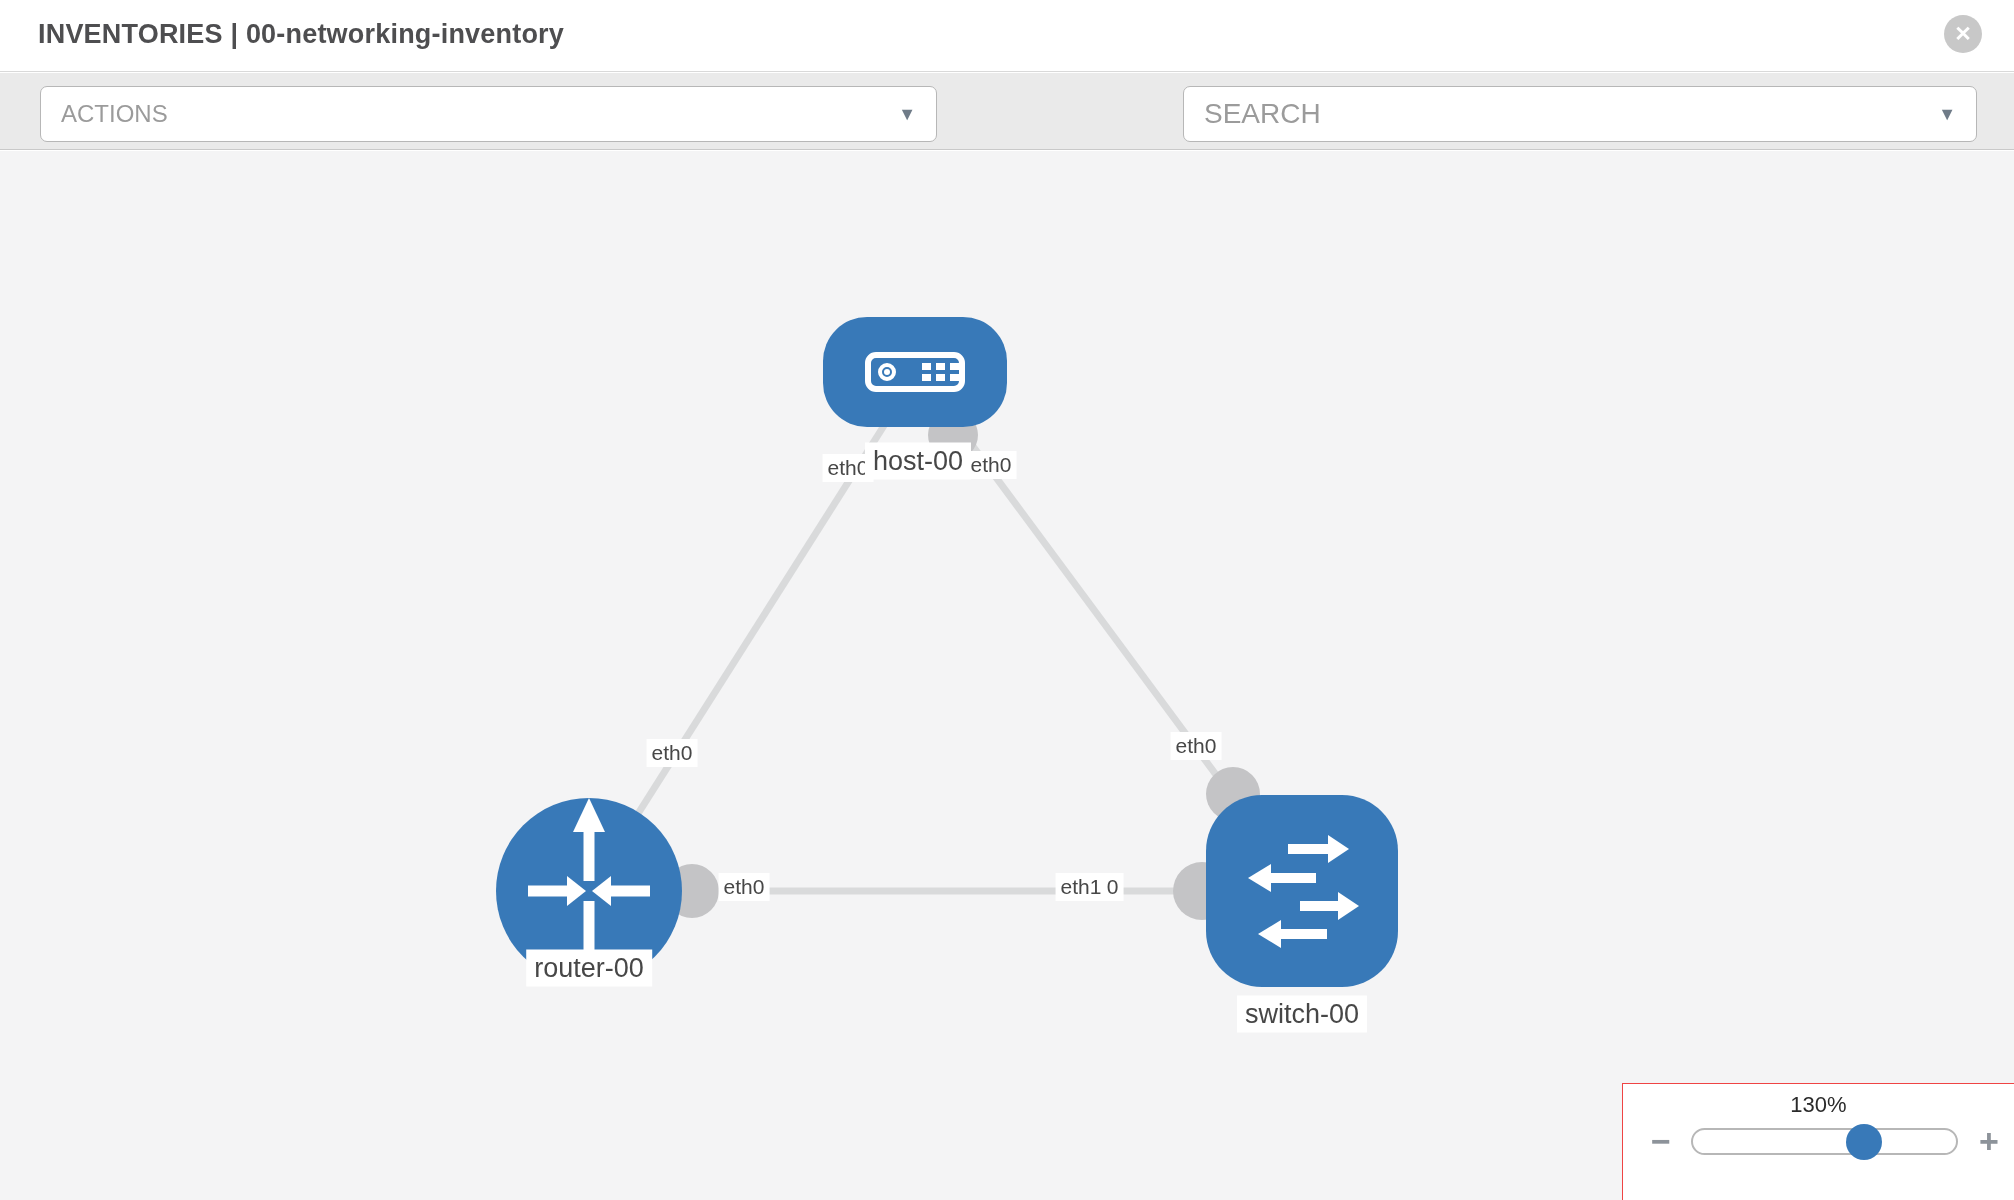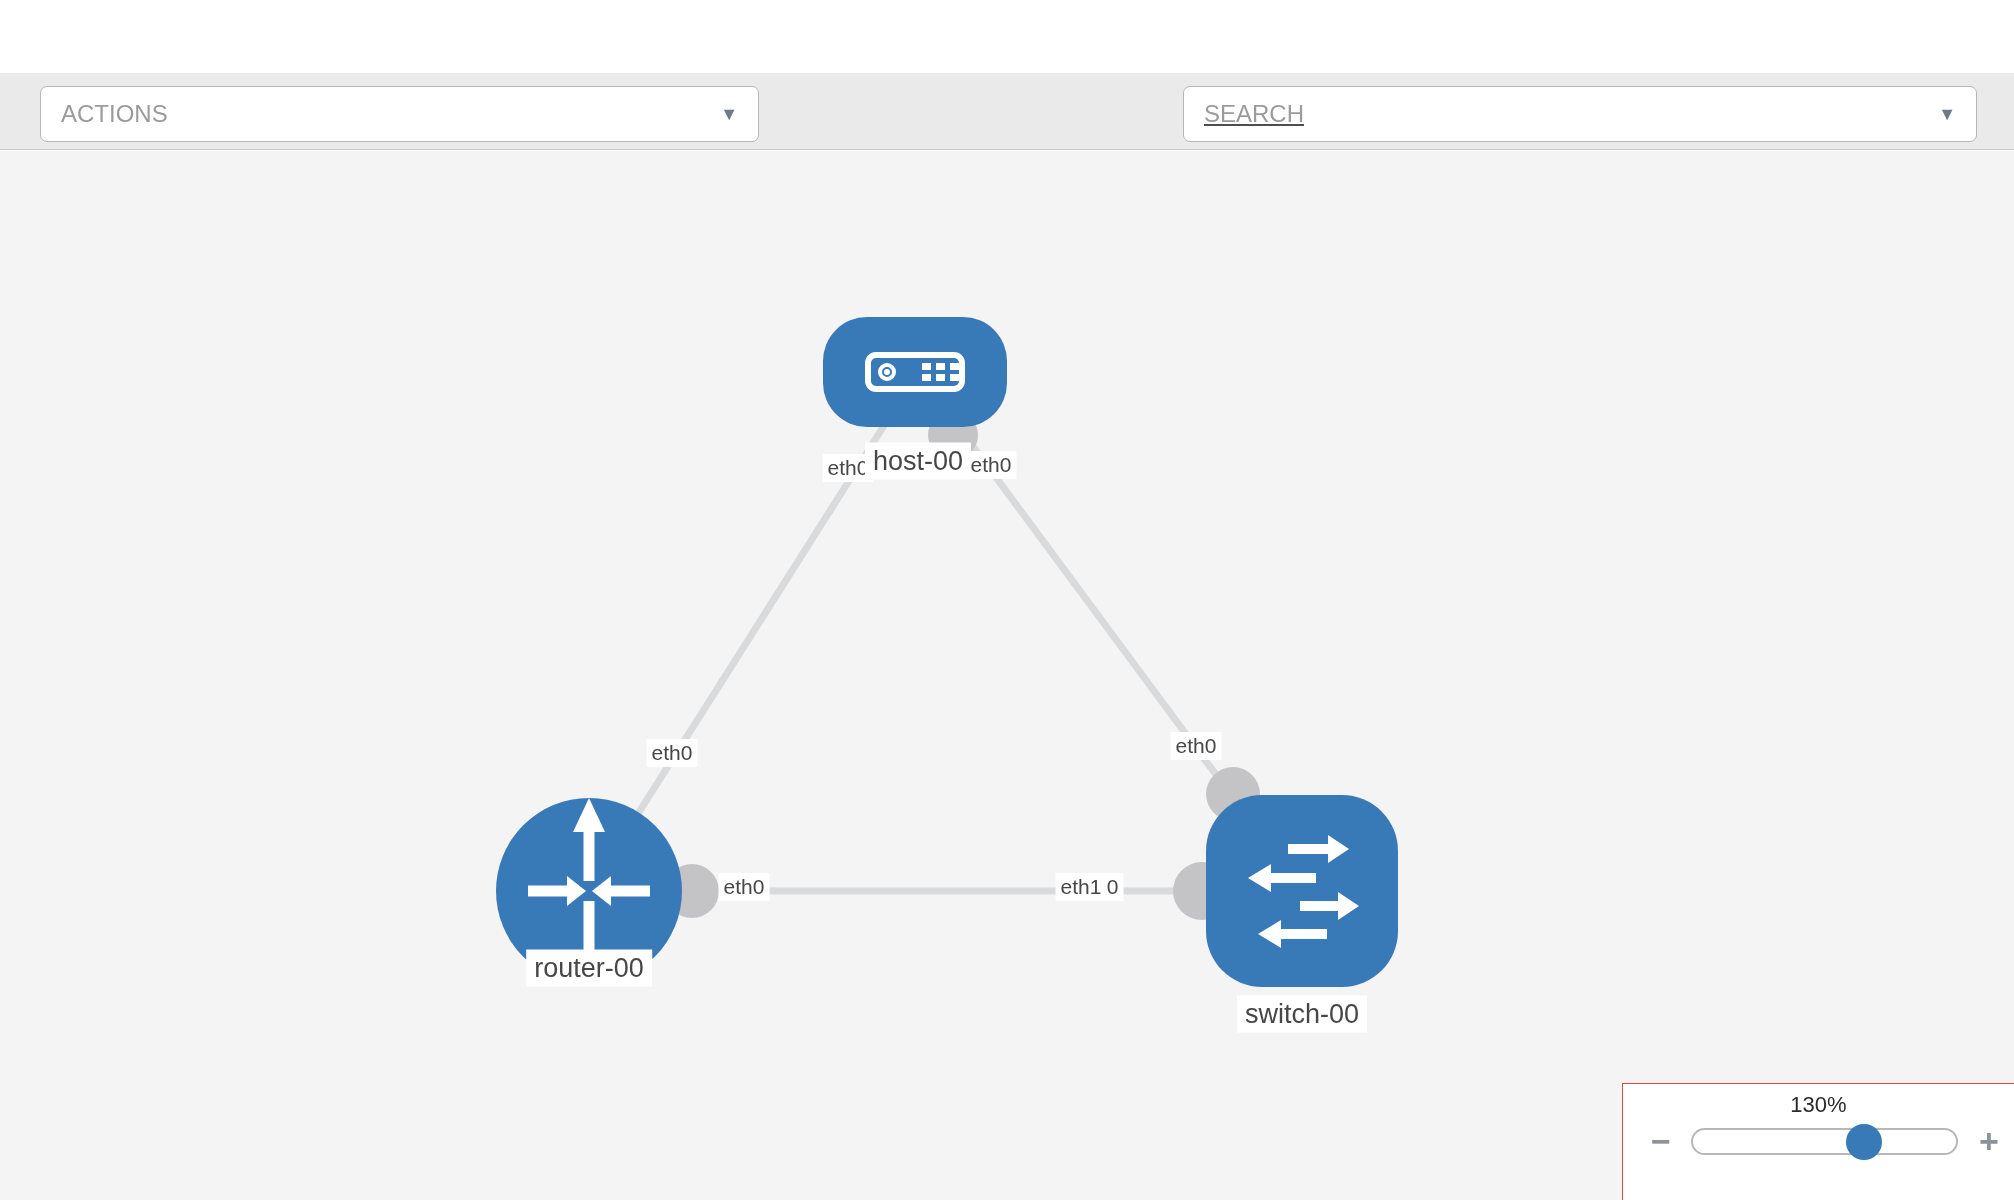--- a/index.html
+++ b/index.html
@@ -15,24 +15,24 @@
                background:#c8c8c8; color:#fff; font-size:21px; font-weight:bold;
                display:flex; align-items:center; justify-content:center; cursor:pointer; }
 
   
   .tbar { position:absolute; top:73px; left:0; width:2014px; height:77px; background:#eaeaea;
           border-bottom:1px solid #c9c9c9; }
   .dropbox { position:absolute; top:13px; height:56px; background:#fff; border:1px solid #b7b7b7;
              border-radius:7px; display:flex; align-items:center; padding:0 20px; }
   .dropbox .lbl { font-size:24px; color:#9b9b9b; }
   .caret { margin-left:auto; color:#6f7b88; font-size:18px; }
-  .actions-box { left:40px; width:719px; }
+  .actions-box { left:40px; width:897px; }
   .search-box { left:1183px; width:794px; }
-  .search-box input { flex:1; border:none; outline:none; font-size:24px; color:#4e4e50;
-                      font-family:"Liberation Sans", sans-serif; background:transparent;text-decoration:underline; }
+  .search-box input { flex:1; border:none; outline:none; font-size:28px; color:#4e4e50;
+                      font-family:"Liberation Sans", sans-serif; background:transparent; }
   .search-box input::placeholder { color:#9b9b9b; opacity:1; }
   .tool-ic { position:absolute; top:90px; width:46px; height:46px; cursor:pointer; }
 
   
   .canvas { position:absolute; top:151px; left:0; width:2014px; height:1049px; background:#f4f4f5; }
   .chip { position:absolute; transform:translate(-50%,-50%); background:#fff; color:#474747;
           white-space:nowrap; }
   .node-chip { font-size:27px; padding:3px 8px; }
   .port-chip { font-size:21px; padding:2px 5px; }
 
@@ -46,20 +46,26 @@
   .zplus { left:356px; }
   .ztrack { position:absolute; left:68px; top:44px; width:267px; height:27px; background:#fff;
             border:2px solid #b7b7b7; border-radius:14px; cursor:pointer; }
   .zknob { position:absolute; top:-6px; width:36px; height:36px; border-radius:50%; cursor:grab; }
 </style>
 </head>
 <body>
 
 <div class="stage">
 
+  <div class="hdr">
+    <div class="hdr-title">INVENTORIES | 00-networking-inventory</div>
+    <div class="close-btn">
+      <span>✕</span>
+    </div>
+  </div>
 
   <div class="tbar">
     <div class="dropbox actions-box">
       <span class="lbl">ACTIONS</span>
       <span class="caret">▼</span>
     </div>
 
     <svg class="tool-ic" style="left:1042px;" viewBox="0 0 46 46">
       <g stroke="#6f7b88" fill="none" stroke-linecap="round">
         <line x1="9" y1="38" x2="24" y2="23" stroke-width="10"></line>

